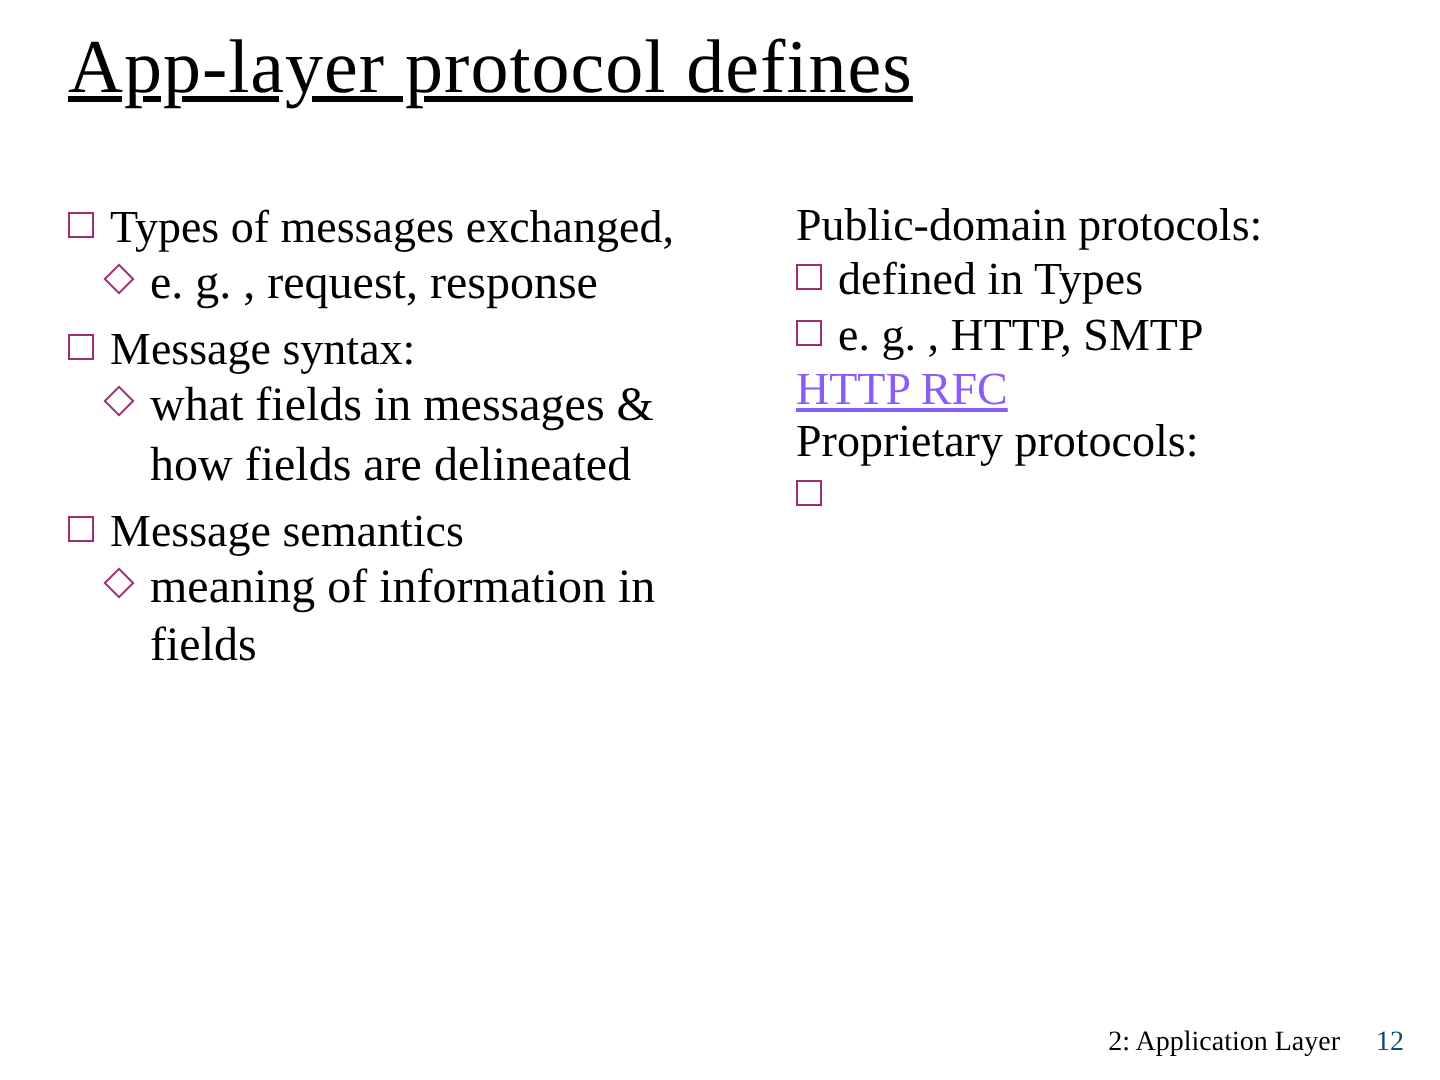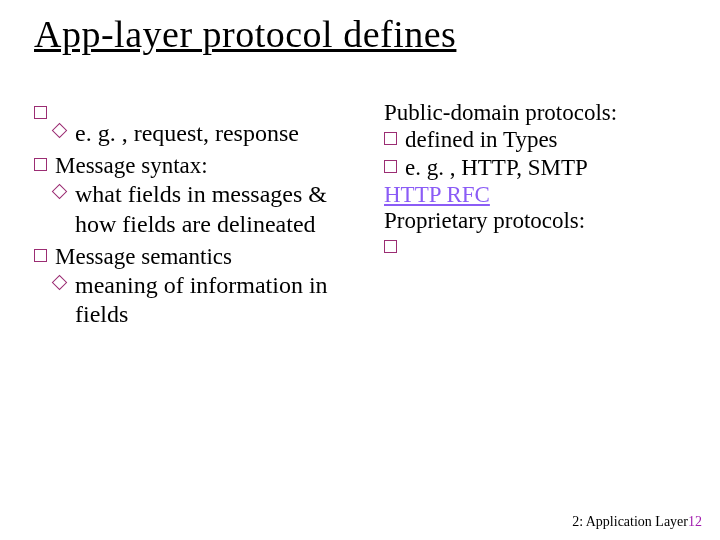--- a/index.html
+++ b/index.html
@@ -17,21 +17,21 @@
     font-size:38px;
     text-decoration:underline;
     letter-spacing:0.5px;
   }
   .cols{
     position:absolute;
     left:34px;right:18px;top:100px;
     display:flex;
   }
   .col-left{width:340px}
-  .col-right{flex:1;margin-left:10px}
+  .col-right{flex:1;margin-left:24px}
   .line{display:flex;align-items:flex-start;margin:0;line-height:1.22}
   .sq{
     display:inline-block;width:11px;height:11px;
     border:1.5px solid #9b2d73;
     flex:0 0 auto;
     margin-top:6px;margin-right:8px;
   }
   .diam{
     display:inline-block;width:9px;height:9px;
     border:1.5px solid #9b2d73;
@@ -39,35 +39,36 @@
     flex:0 0 auto;
     margin-top:6px;margin-right:10px;margin-left:20px;
   }
   .b1{font-size:23px}
   .b2{font-size:24px}
   .gap{height:4px}
   .link{color:#8b5cf6;text-decoration:underline}
   .footer{
     position:absolute;right:18px;bottom:10px;
     font-size:14px;color:#000;
-    display:flex;align-items:baseline;
+    display:flex;align-items:baseline;gap:18px;
     font-family:"Comic Sans MS","Comic Sans",cursive;
   }
-  .footer .pg{color:#a21caf}
+  .footer .pg{color:#0c4a6e}
 </style>
 </head>
 <body>
 
 <div class="title">App-layer protocol defines</div>
 
 <div class="cols">
   <div class="col-left">
 
     <div class="line b1">
       <span class="sq"></span>
+      <span>Types of messages exchanged,</span>
     </div>
     <div class="line b2">
       <span class="diam"></span>
       <span>e. g. , request, response</span>
     </div>
 
     <div class="gap"></div>
     <div class="line b1">
       <span class="sq"></span>
       <span>Message syntax:</span>

